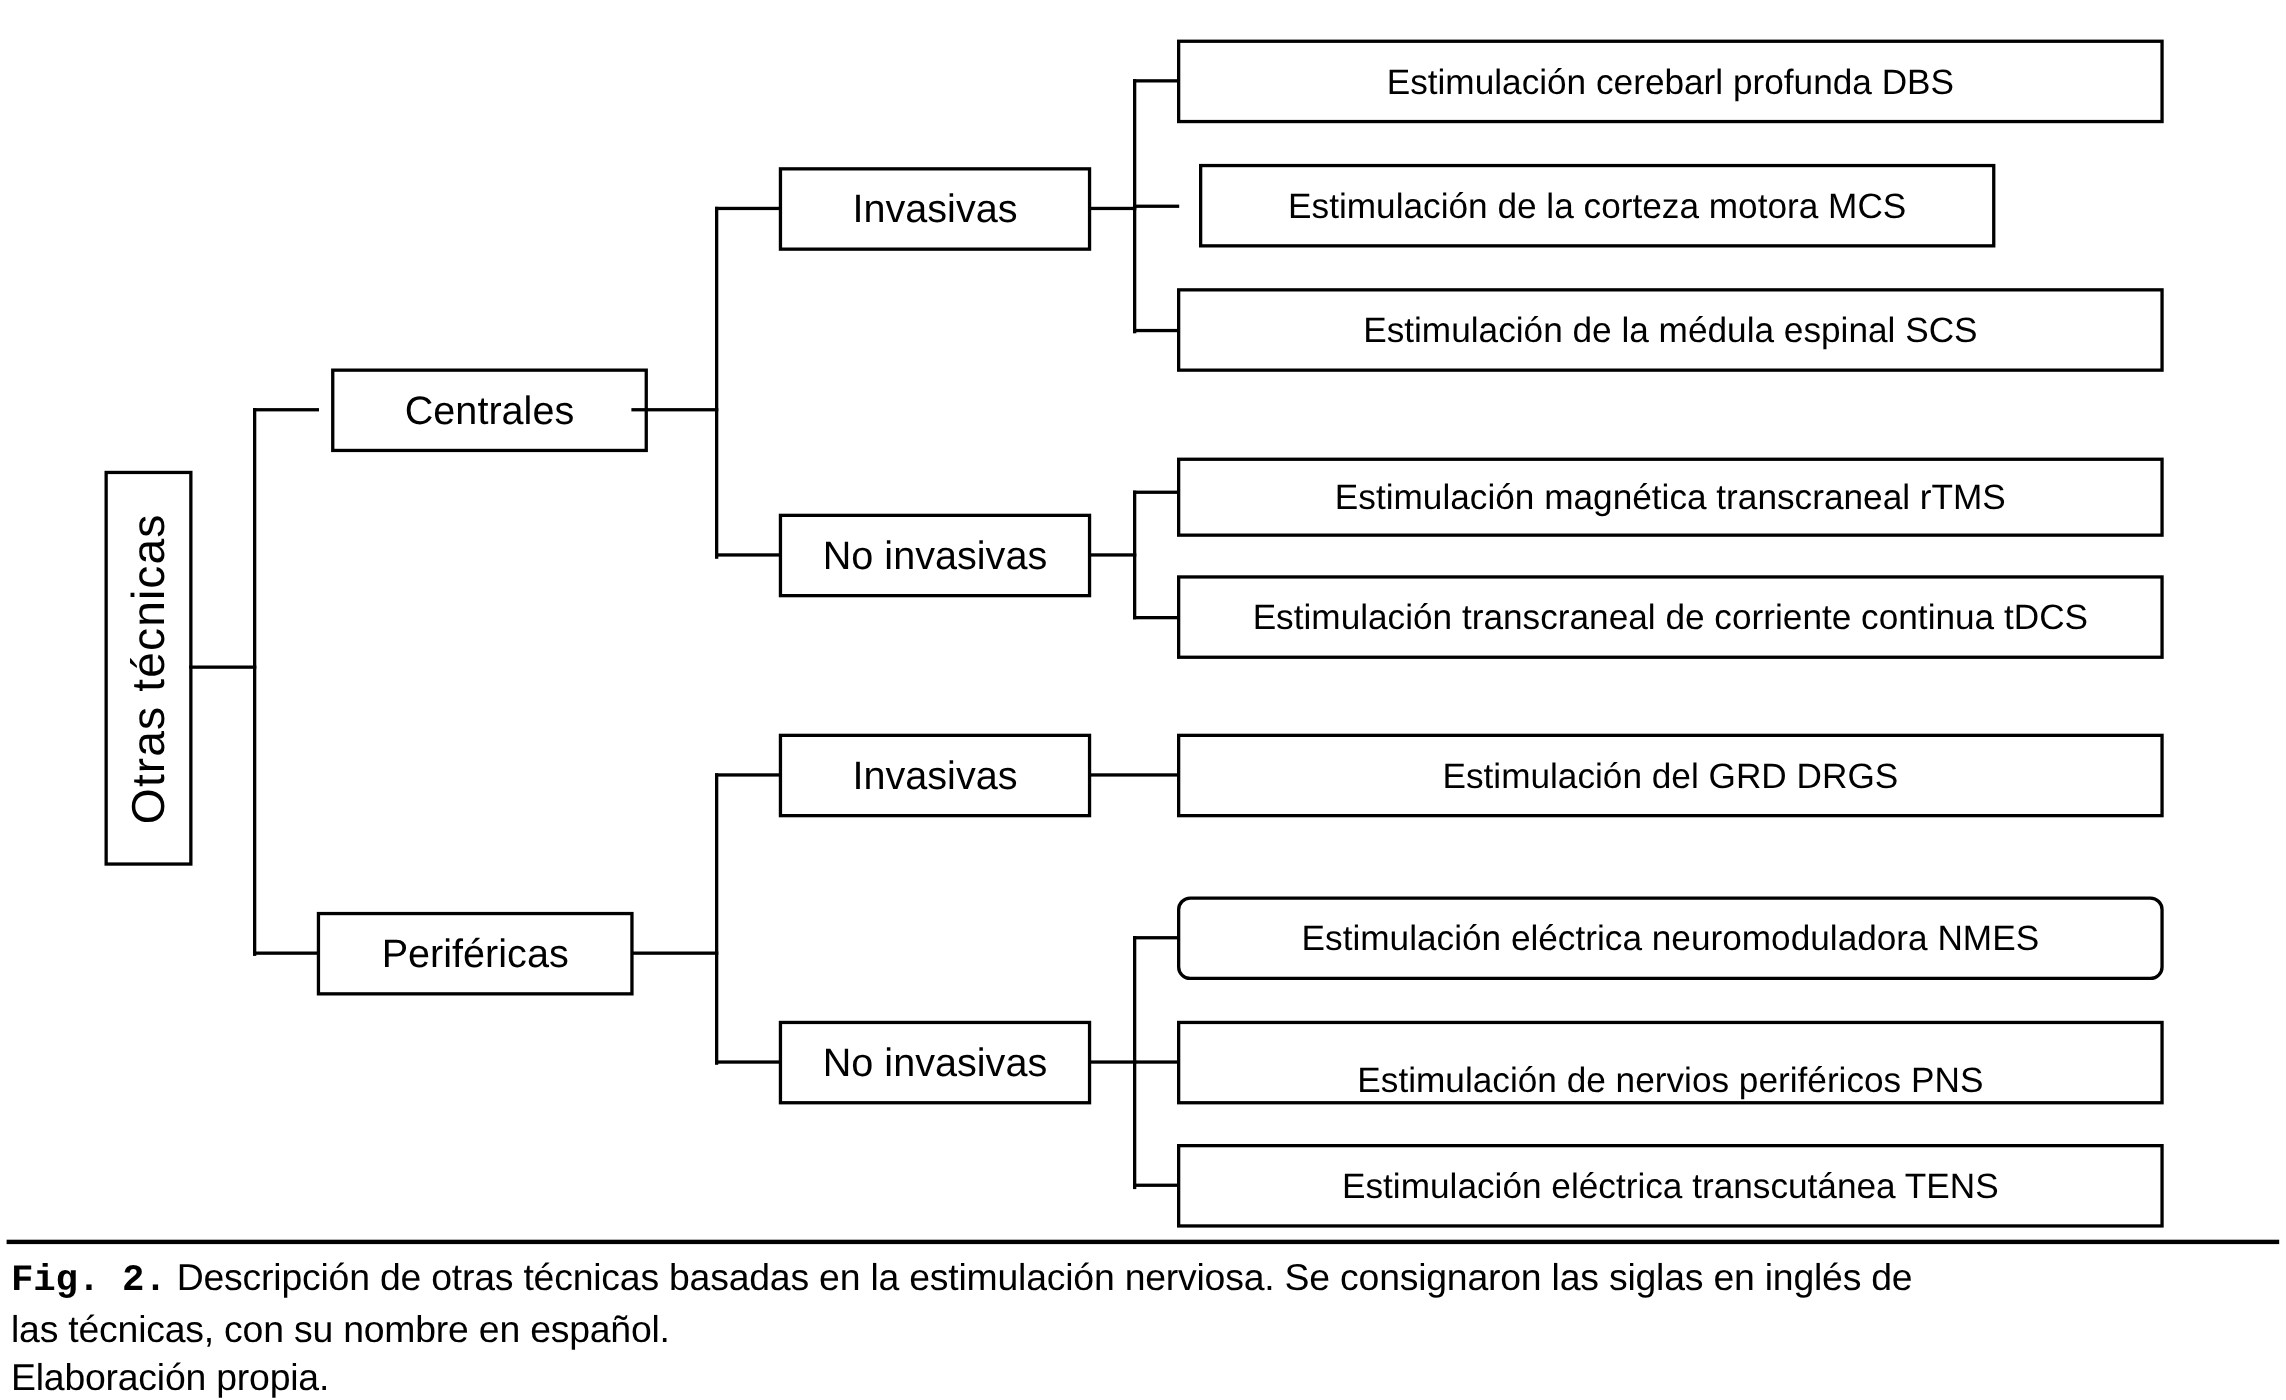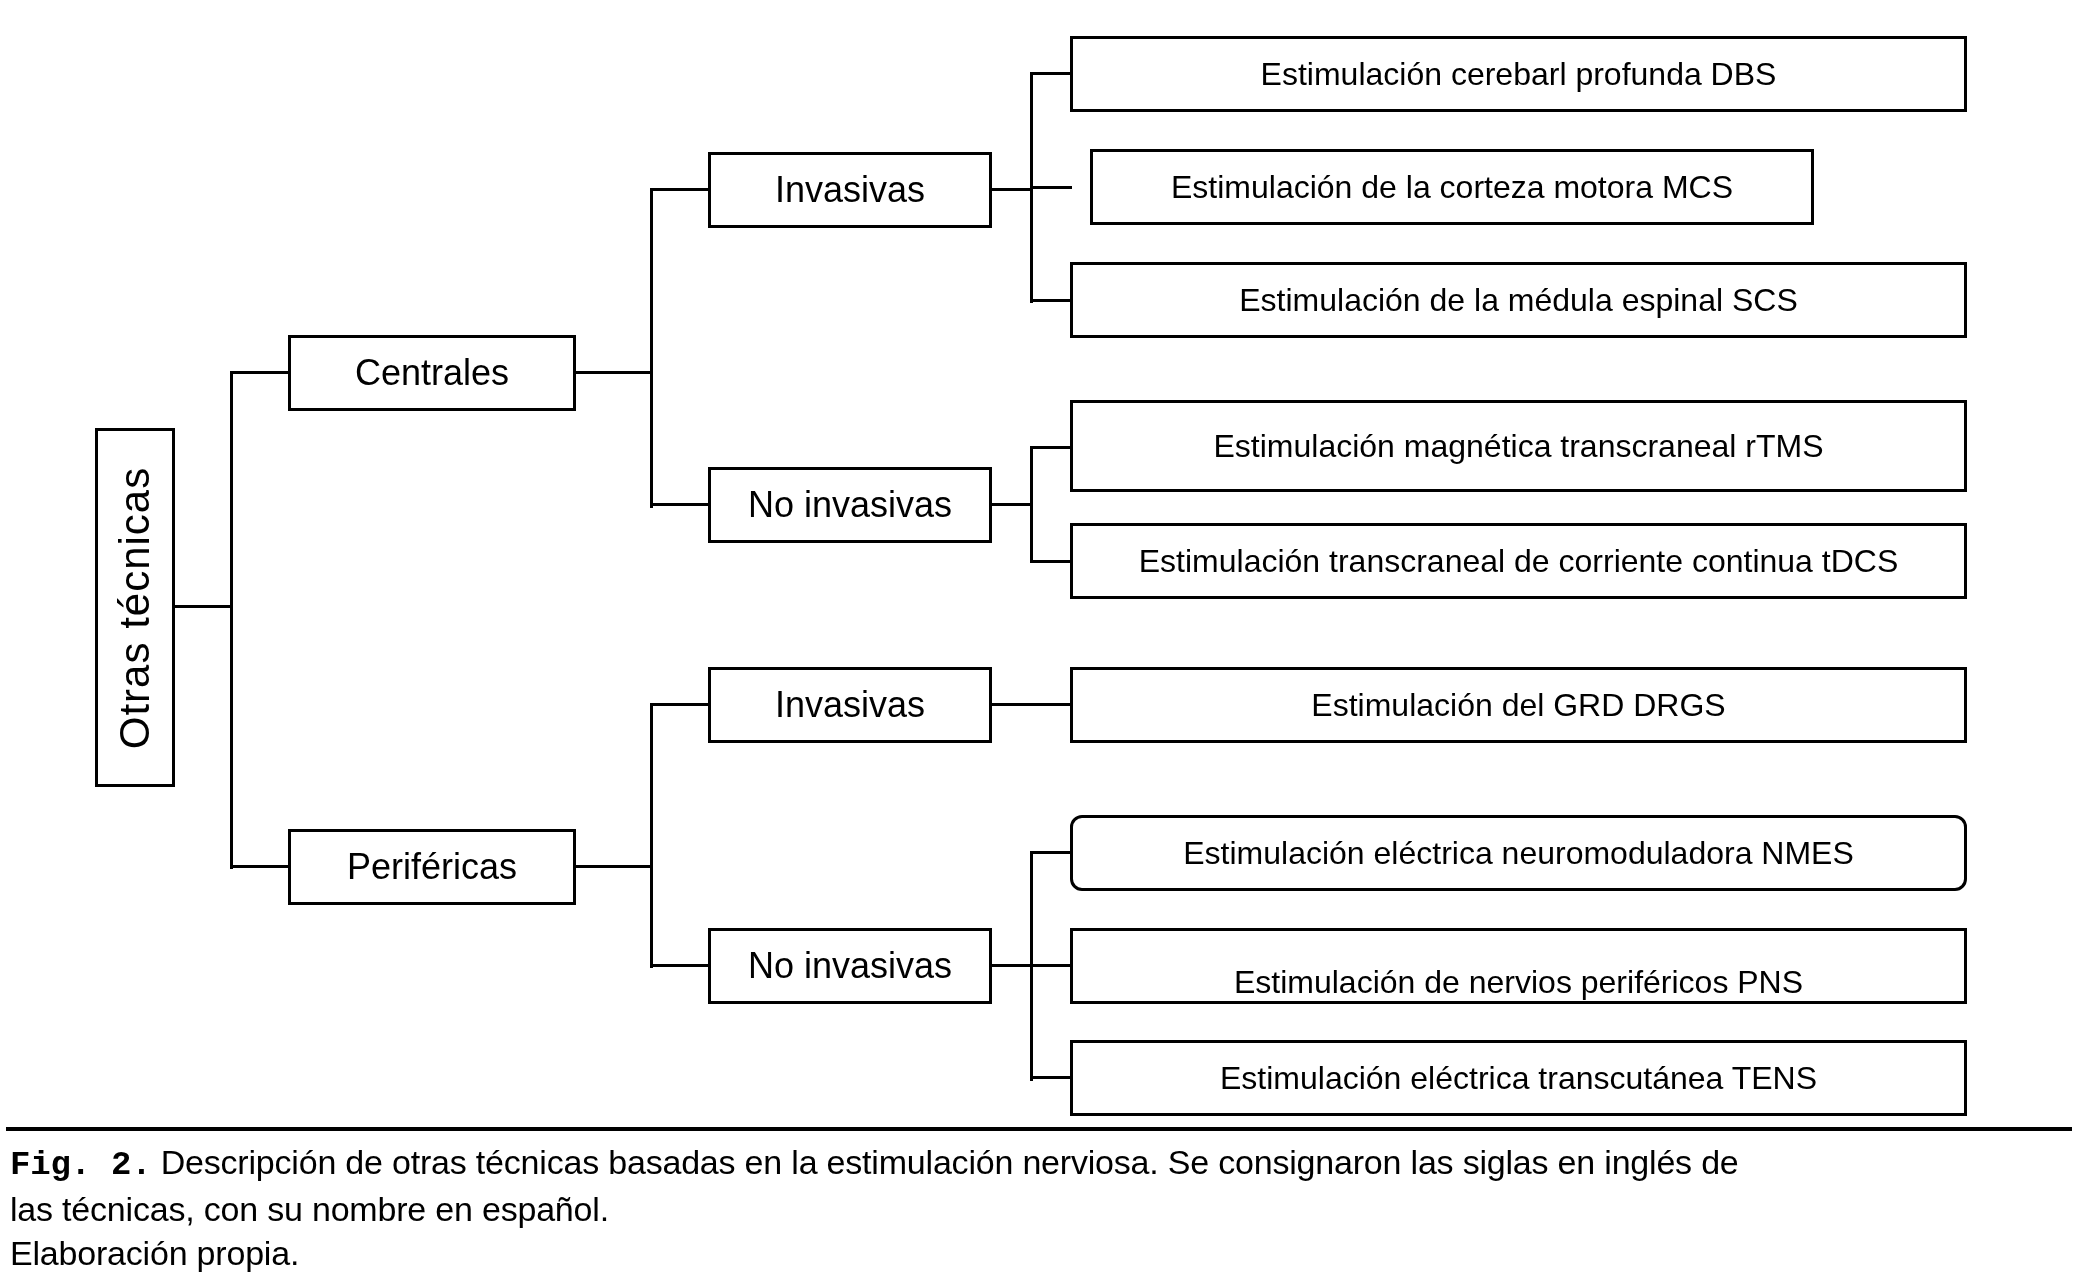--- a/index.html
+++ b/index.html
@@ -44,21 +44,21 @@
 </style>
 </head>
 <body>
 
 <div class="stage">
 
   <div class="node" style="left:95px;top:428px;width:80px;height:359px;">
     <span class="root-label">Otras técnicas</span>
   </div>
 
-  <div class="node mid" style="left:288px;top:335px;width:288px;height:76px;">
+  <div class="node mid" style="left:301px;top:335px;width:288px;height:76px;">
     <span>Centrales</span>
   </div>
   <div class="node mid" style="left:288px;top:829px;width:288px;height:76px;">
     <span>Periféricas</span>
   </div>
 
   <div class="node mid" style="left:708px;top:152px;width:284px;height:76px;">
     <span>Invasivas</span>
   </div>
   <div class="node mid" style="left:708px;top:467px;width:284px;height:76px;">
@@ -73,21 +73,21 @@
 
   <div class="node leaf" style="left:1070px;top:36px;width:897px;height:76px;">
     <span>Estimulación cerebarl profunda DBS</span>
   </div>
   <div class="node leaf" style="left:1070px;top:149px;width:724px;height:76px;margin-left:20px;">
     <span>Estimulación de la corteza motora MCS</span>
   </div>
   <div class="node leaf" style="left:1070px;top:262px;width:897px;height:76px;">
     <span>Estimulación de la médula espinal SCS</span>
   </div>
-  <div class="node leaf" style="left:1070px;top:400px;width:897px;height:92px;justify-content:center;">
+  <div class="node leaf" style="left:1070px;top:416px;width:897px;height:72px;justify-content:center;">
     <span>Estimulación magnética transcraneal rTMS</span>
   </div>
   <div class="node leaf" style="left:1070px;top:523px;width:897px;height:76px;">
     <span>Estimulación transcraneal de corriente continua tDCS</span>
   </div>
   <div class="node leaf" style="left:1070px;top:667px;width:897px;height:76px;">
     <span>Estimulación del GRD DRGS</span>
   </div>
   <div class="node leaf" style="left:1070px;top:815px;width:897px;height:76px;border-radius:12px;">
     <span>Estimulación eléctrica neuromoduladora NMES</span>

